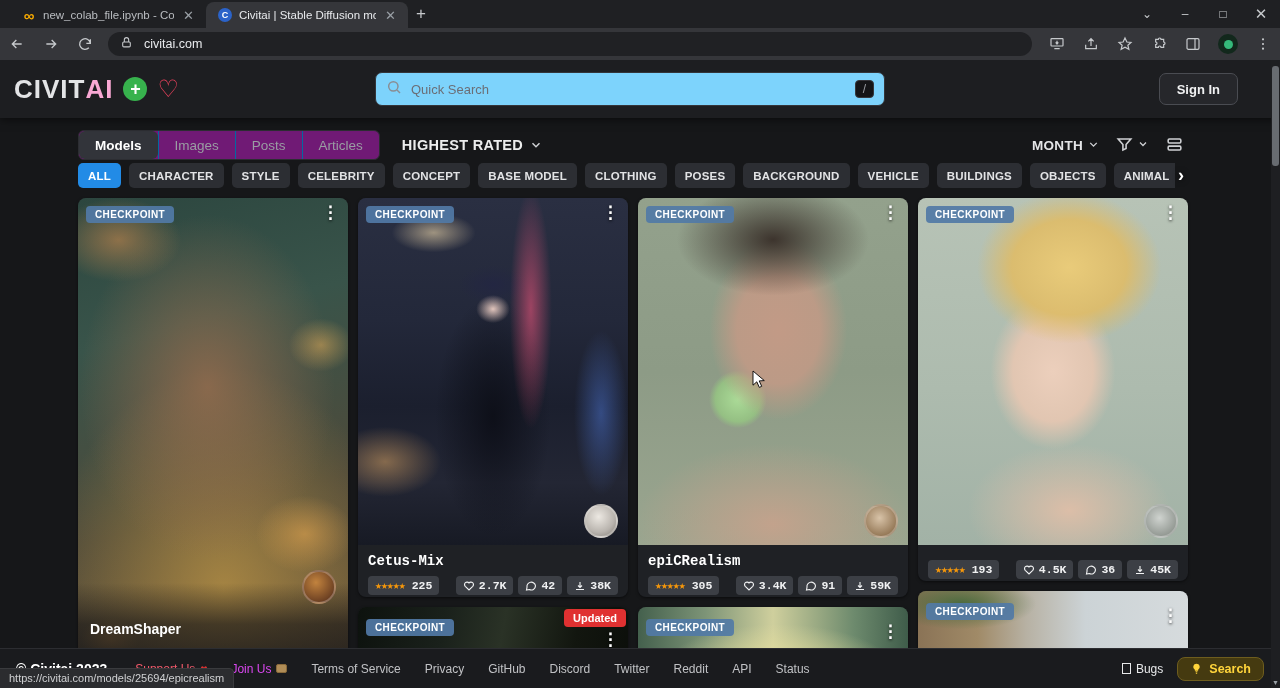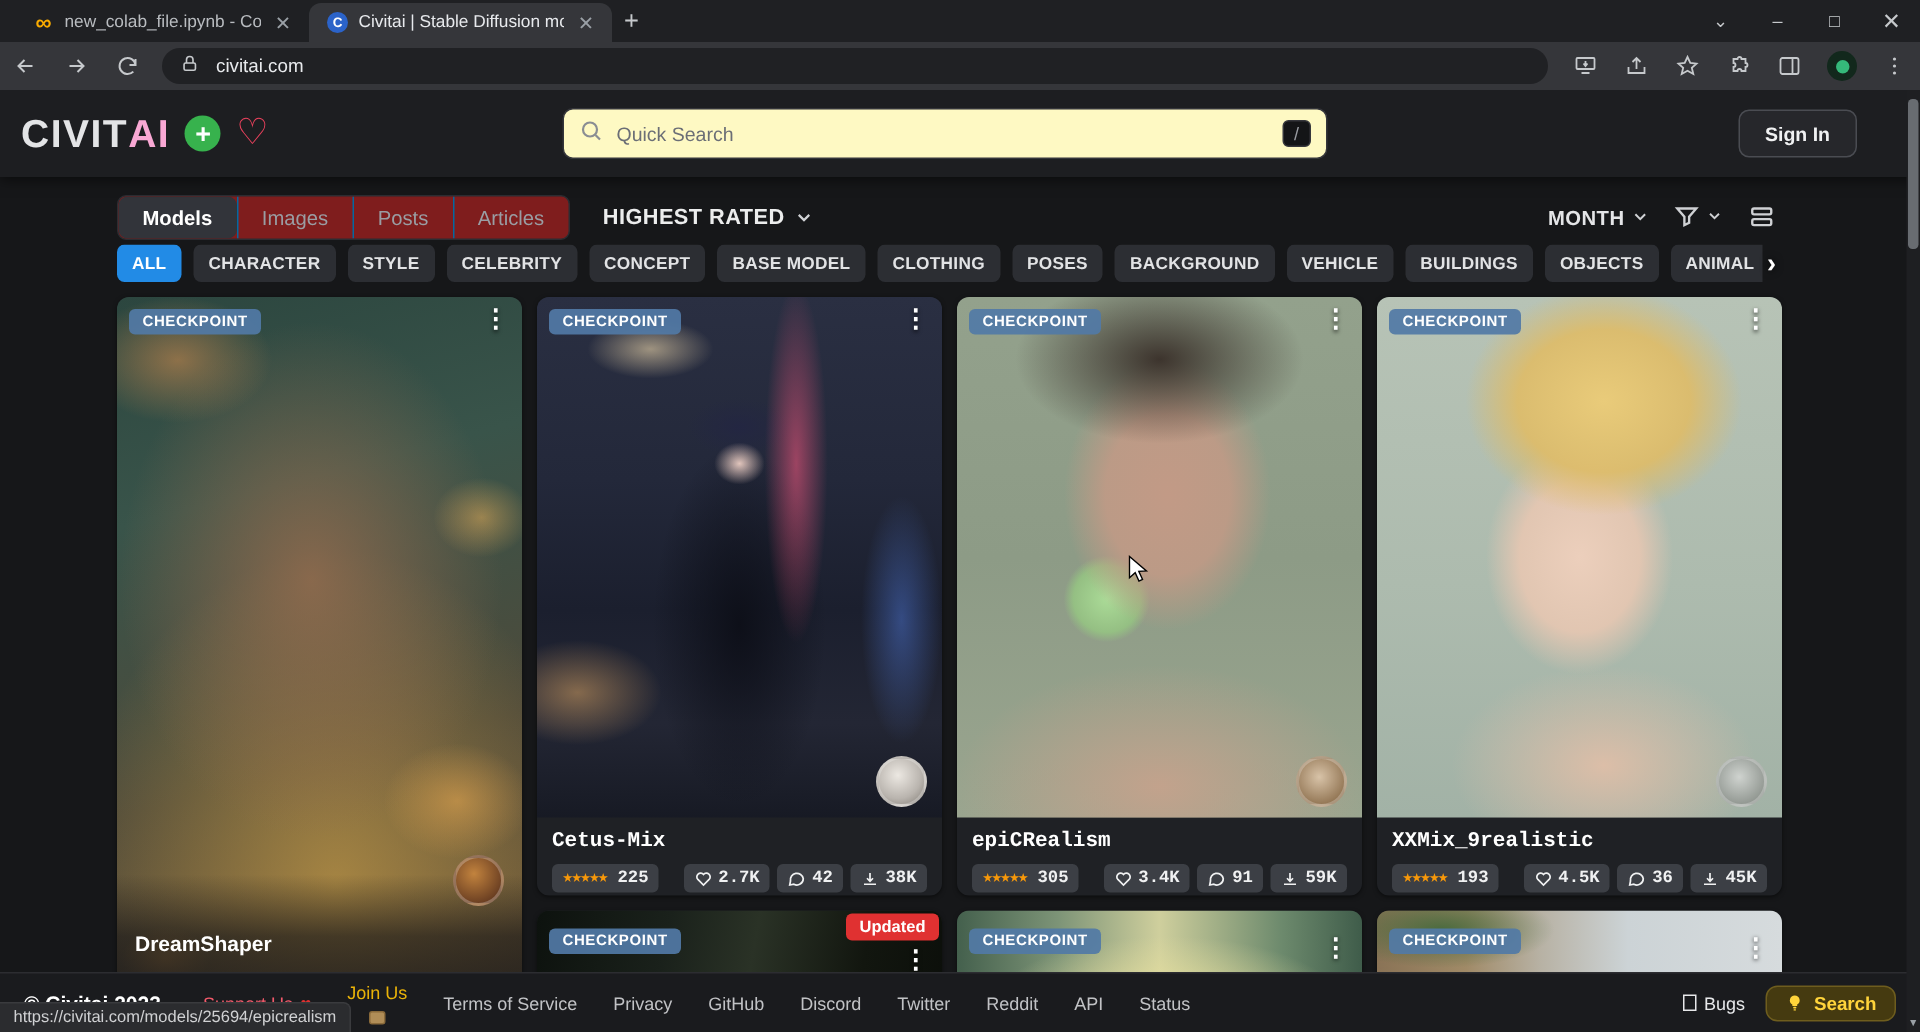--- a/index.html
+++ b/index.html
@@ -29,27 +29,27 @@
   .avatar-btn i { width:9px; height:9px; border-radius:50%; background:#35b97a; display:block; }
 
   
   .page { position:absolute; left:0; top:60px; width:1280px; height:628px; background:#161719; overflow:hidden; }
 
   .site-header { position:absolute; left:0; top:0; width:100%; height:58px; background:#1d1e21; box-shadow:0 2px 8px rgba(0,0,0,.5); display:flex; align-items:center; z-index:5; }
   .logo { margin-left:14px; font-size:26px; font-weight:800; letter-spacing:1px; color:#e3e4e6; display:flex; align-items:center; }
   .logo .ai { color:#f9a8d4; }
   .plus-btn { width:24px; height:24px; border-radius:50%; background:#37b24d; color:#fff; font-size:18px; font-weight:700; display:flex; align-items:center; justify-content:center; margin-left:10px; line-height:0; }
   .heart-btn { color:#e8415c; font-size:24px; margin-left:10px; line-height:1; }
-  .search { position:absolute; left:375px; top:12px; width:510px; height:34px; background:#fef9c3; border:1px solid #34353a; border-radius:7px; display:flex; align-items:center; padding:0 10px; gap:9px; }
+  .search { position:absolute; left:375px; top:12px; width:510px; height:34px; background:#7dd3fc; border:1px solid #34353a; border-radius:7px; display:flex; align-items:center; padding:0 10px; gap:9px; }
   .search .ph { color:#6b6e76; font-size:13px; flex:1; }
   .kbd { background:#141517; border:1px solid #36373c; border-radius:4px; color:#9a9da3; font-size:12px; padding:1px 7px; }
   .signin { position:absolute; right:42px; top:13px; height:32px; padding:0 17px; border:1px solid #4a4c52; border-radius:7px; color:#f0f1f2; font-size:13px; font-weight:600; display:flex; align-items:center; background:#26272b; }
 
   .nav-row { position:absolute; left:78px; top:70px; right:95px; height:30px; display:flex; align-items:center; }
-  .seg { display:flex; align-items:center; background:#7f1d1d; border:1px solid #2c2d32; border-radius:6px; height:30px; overflow:hidden; }
+  .seg { display:flex; align-items:center; background:#701a75; border:1px solid #2c2d32; border-radius:6px; height:30px; overflow:hidden; }
   .seg .item { padding:0 16px; font-size:13.5px; color:#9a9da3; font-weight:500; height:100%; display:flex; align-items:center; border-left:1px solid #0369a1; }
   .seg .item:first-child { border-left:none; }
   .seg .item.active { background:#32343a; color:#fff; font-weight:700; border-radius:6px; }
   .sort { margin-left:22px; color:#eceded; font-size:14.5px; font-weight:700; letter-spacing:.3px; display:flex; align-items:center; gap:6px; }
   .nav-right { margin-left:auto; display:flex; align-items:center; gap:14px; color:#e4e5e7; }
   .period { font-size:13.5px; font-weight:700; letter-spacing:.3px; display:flex; align-items:center; gap:4px;text-align:center; }
   .chev { width:14px; height:14px; color:#cfd1d4; }
   .chev svg, .nav-ic svg { display:block; }
   .nav-ic { width:20px; height:20px; color:#cfd1d4; }
   .funnel-wrap { display:flex; align-items:center; gap:2px; }
@@ -120,21 +120,21 @@
   .av2 { background:radial-gradient(circle at 42% 36%, #ece8e2, #b9b4ae 60%, #807b74); }
   .av3 { background:radial-gradient(circle at 45% 40%, #d8c3a8, #8f7250 80%); }
   .av4 { background:radial-gradient(circle at 45% 40%, #cfd3cf, #8e948e 80%); }
 
   
   .site-footer { position:absolute; left:0; bottom:0; width:100%; height:40px; background:#1a1b1e; border-top:1px solid #2c2d31; display:flex; align-items:center; padding:0 16px; gap:24px; z-index:10; }
   .copyright { color:#fff; font-size:14px; font-weight:700; margin-right:4px; }
   .flink { color:#c1c2c5; font-size:12px; font-weight:500; display:flex; align-items:center; gap:5px; white-space:nowrap; }
   .flink.support { color:#f25a6b; }
   .flink.support .hico { color:#e03131; font-size:12px; }
-  .flink.join { color:#eab308;flex-direction:column; }
+  .flink.join { color:#d946ef; }
   .case-ico { width:11px; height:9px; background:#b08d57; border:1px solid #8a6a3a; border-radius:2px; display:inline-block; }
   .foot-right { margin-left:auto; display:flex; align-items:center; gap:14px; }
   .bugs { color:#e7e8ea; font-size:12px; display:flex; align-items:center; gap:5px; }
   .tofu { width:9px; height:11px; border:1px solid #e7e8ea; display:inline-block; }
   .ideas-btn { display:flex; align-items:center; gap:6px; background:#453a10; border:1px solid #6e5d1e; border-radius:8px; padding:4px 12px; color:#ffd43b; font-size:12.5px; font-weight:700; }
 
   .status-bubble { position:absolute; left:0; bottom:0; background:#2b2c2f; border:1px solid #3a3b3e; border-bottom:none; border-left:none; border-radius:0 5px 0 0; color:#d0d1d3; font-size:11px; padding:3px 9px 4px; z-index:20; }
 
   
   .scrollbar { position:absolute; right:0; top:0; width:9px; height:628px; background:#1e1f22; z-index:30; }
@@ -412,21 +412,20 @@
         </div>
       </div>
 
       <div class="col">
         <div class="card">
           <div class="card-img img-std img-xxmix"></div>
           <span class="badge">CHECKPOINT</span>
           <span class="kebab">⋮</span>
           <span class="card-avatar av4" style="top:306px; right:10px;"></span>
           <div class="card-body">
-            <div class="card-title">XXMix_9realistic</div>
             <div class="stats">
               <span class="pill rating">
                   <span class="stars">★★★★★</span>
                   <span class="rating-num">193</span>
                 </span>
               <span class="pill">
                   <svg viewBox="0 0 24 24" width="12" height="12" fill="none" stroke="currentColor" stroke-width="2.3">
                     <path d="M19.5 12.6L12 20l-7.5-7.4A5 5 0 1 1 12 6a5 5 0 1 1 7.5 6.6z"></path>
                   </svg>
                   <span>4.5K</span>

